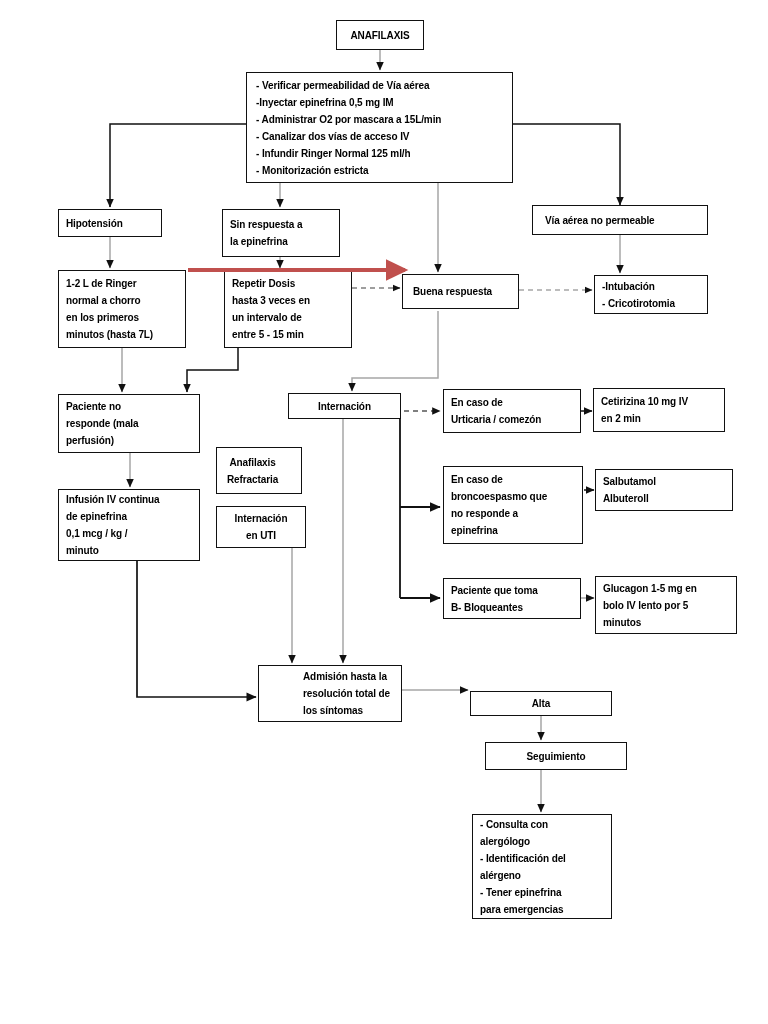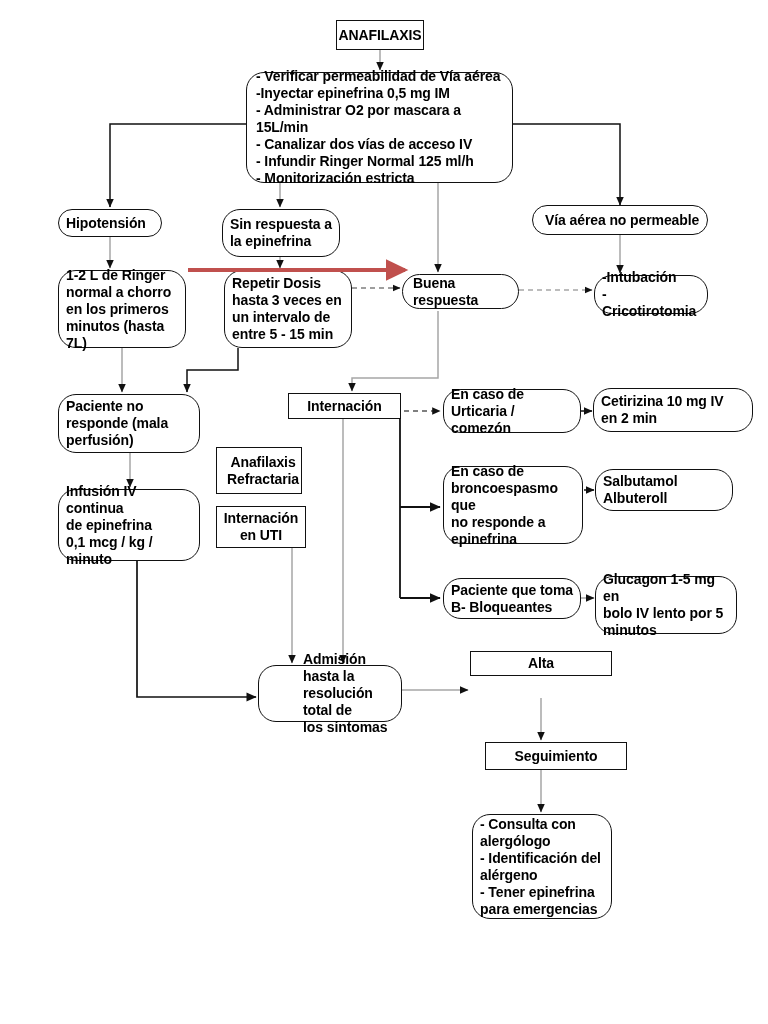--- a/index.html
+++ b/index.html
@@ -15,39 +15,38 @@
     background: #ffffff;
     font-family: "Liberation Sans", sans-serif;
     overflow: hidden;
   }
   .node {
     position: absolute;
     box-sizing: border-box;
     background: #ffffff;
     border: 1.4px solid #111111;
     color: #000000;
-    font-size: 14px;
+    font-size: 10px;
     line-height: 17px;
     font-weight: 700;
     letter-spacing: -0.1px;
     z-index: 5;
     display: flex;
     flex-direction: column;
     justify-content: center;
     padding: 2px 7px;
     white-space: pre-line;
   }
   .node.center {
     text-align: center;
     align-items: center;
   }
   .node.left {
     text-align: left;
     align-items: flex-start;
-    border-radius: 18px;
   }
   svg.wires {
     position: absolute;
     left: 0;
     top: 0;
     width: 768px;
     height: 1024px;
     z-index: 1;
     overflow: visible;
   }
@@ -171,21 +170,21 @@
 Refractaria</div>
 
   <div class="node center" style="left:216px; top:506px; width:90px; height:42px;">Internación
 en UTI</div>
 
   <div class="node center" style="left:288px; top:393px; width:113px; height:26px;">Internación</div>
 
   <div class="node left" style="left:443px; top:389px; width:138px; height:44px;">En caso de
 Urticaria / comezón</div>
 
-  <div class="node left" style="left:593px; top:388px; width:160px; height:44px;">Cetirizina 10 mg IV
+  <div class="node left" style="left:593px; top:388px; width:132px; height:44px;">Cetirizina 10 mg IV
 en 2 min</div>
 
   <div class="node left" style="left:443px; top:466px; width:140px; height:78px;">En caso de
 broncoespasmo que
 no responde a
 epinefrina</div>
 
   <div class="node left" style="left:595px; top:469px; width:138px; height:42px;">Salbutamol
 Albuteroll</div>
 
@@ -193,21 +192,21 @@
 B- Bloqueantes</div>
 
   <div class="node left" style="left:595px; top:576px; width:142px; height:58px;">Glucagon 1-5 mg en
 bolo IV lento por 5
 minutos</div>
 
   <div class="node left" style="left:258px; top:665px; width:144px; height:57px;padding-left:44px;">Admisión hasta la
 resolución total de
 los síntomas</div>
 
-  <div class="node center" style="left:470px; top:651px; width:142px; height:25px;">Alta</div>
+  <div class="node center" style="left:470px; top:691px; width:142px; height:25px;">Alta</div>
 
   <div class="node center" style="left:470px; top:742px; width:142px; height:28px;margin-left:15px;">Seguimiento</div>
 
   <div class="node left" style="left:472px; top:814px; width:140px; height:105px;">- Consulta con
 alergólogo
 - Identificación del
 alérgeno
 - Tener epinefrina
 para emergencias</div>
 

